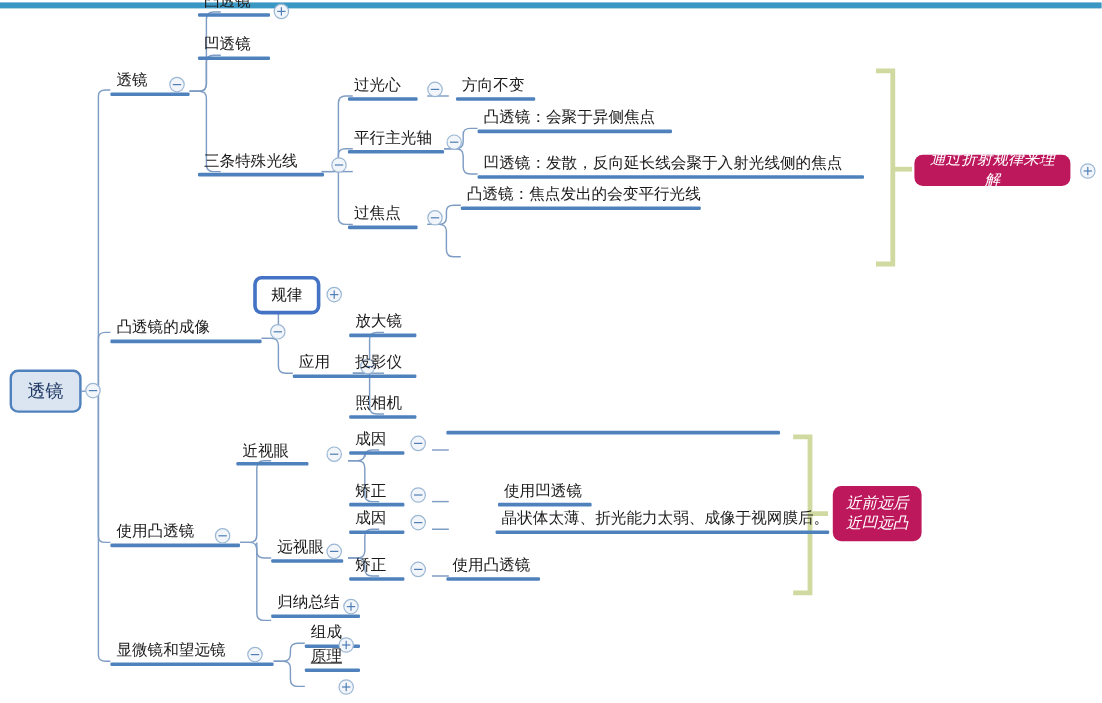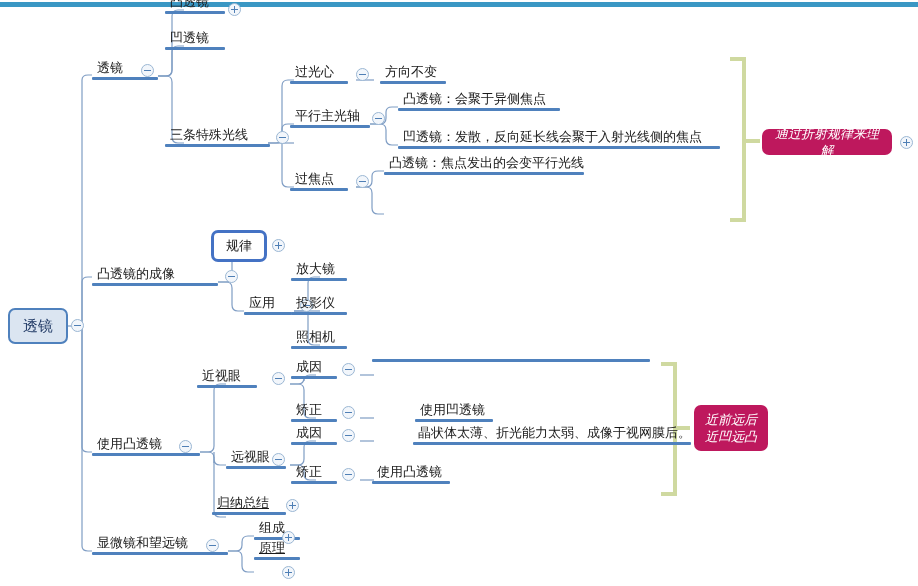--- a/index.html
+++ b/index.html
@@ -307,21 +307,21 @@
     <span class="ul"></span>
   </div>
   <div class="tog" style="left:342px;top:468px;">
       <i></i>
     </div>
   <div class="node" style="left:372px;top:464px;width:78px;">
     <span class="lbl">使用凸透镜</span>
     <span class="ul"></span>
   </div>
 
-  <div class="node" style="left:212px;top:495px;width:74px;text-decoration:underline;">
+  <div class="node" style="left:226px;top:495px;width:74px;">
     <span class="lbl">归纳总结</span>
     <span class="ul"></span>
   </div>
   <div class="tog plus" style="left:286px;top:499px;">
       <i></i>
     </div>
 
   <div class="node" style="left:92px;top:535px;width:136px;">
     <span class="lbl">显微镜和望远镜</span>
     <span class="ul"></span>

